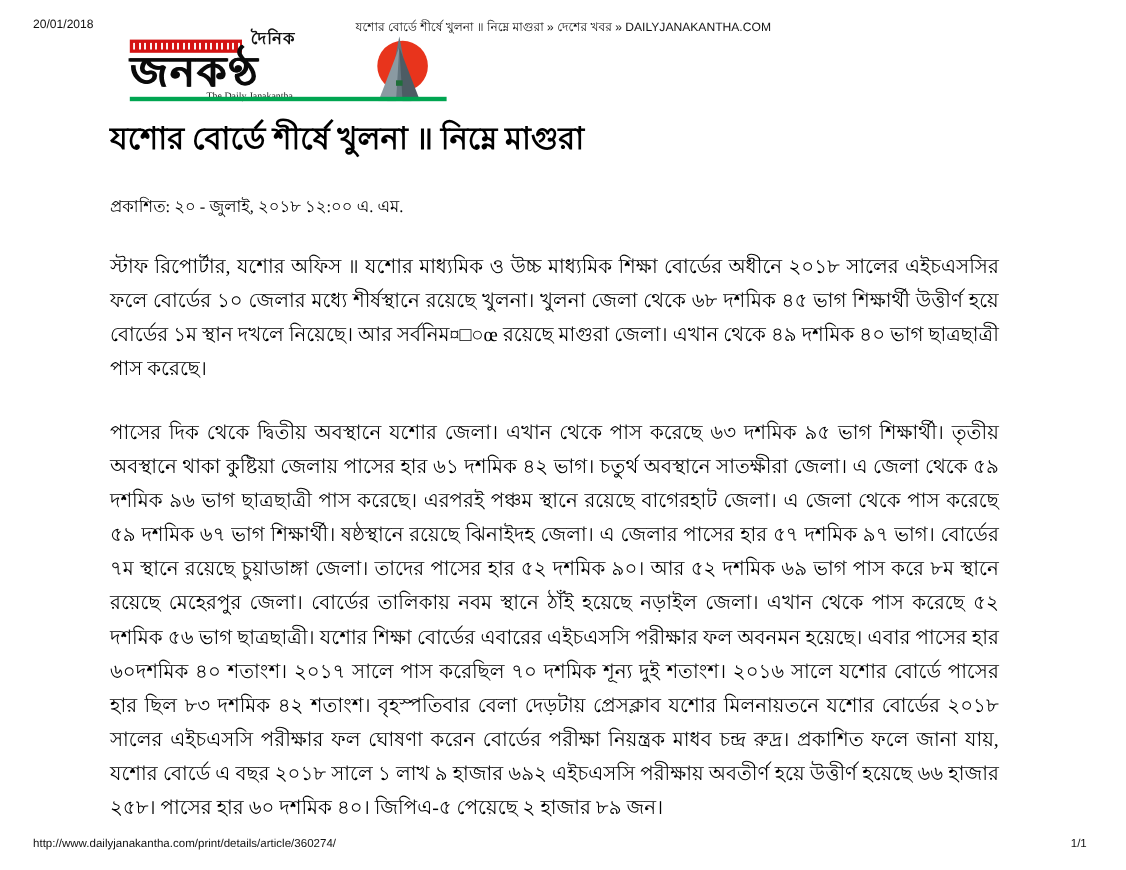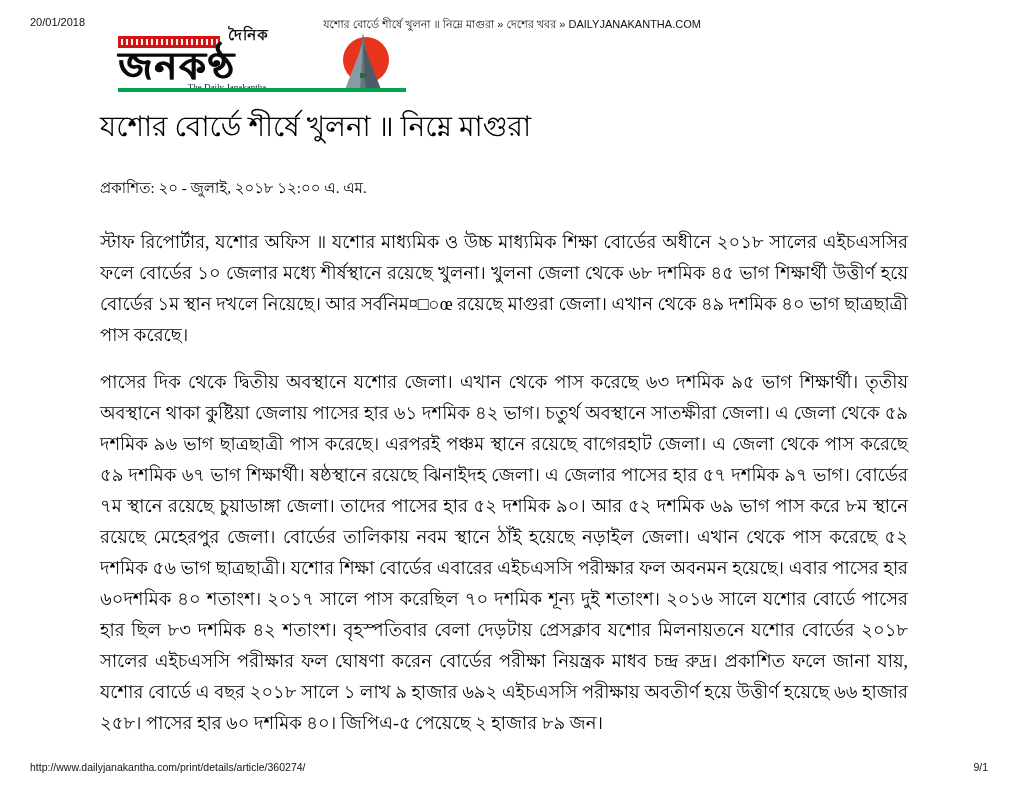--- a/index.html
+++ b/index.html
@@ -34,24 +34,24 @@
   .ribbon{display:inline-block;width:102px;height:12px;background:#d41414;
     background-image:repeating-linear-gradient(90deg,rgba(255,255,255,.95) 0 2px,rgba(212,20,20,0) 2px 5px);
     background-size:96% 6px;background-position:3px 3px;background-repeat:no-repeat;}
   .dainik{font-weight:bold;font-size:15px;letter-spacing:1px;color:#111;}
   .wordmark{font-size:38px;line-height:36px;font-weight:bold;color:#0a0a0a;letter-spacing:2px;
     text-shadow:1px 0 0 #0a0a0a;}
   .tagline{font-size:9px;font-weight:normal;color:#222;text-align:center;padding-right:6px;margin-top:-2px;}
   .mast-art{position:absolute;right:10px;top:0;width:66px;height:59px;}
   
   .content{position:absolute;top:110px;left:100px;width:808px;}
-  .headline{font-size:28px;font-weight:normal;line-height:34px;margin-bottom:32px;}
+  .headline{font-size:28px;font-weight:bold;line-height:34px;margin-bottom:32px;}
   .published{font-size:15px;margin-bottom:26px;}
   .body-p{font-size:18px;line-height:31px;text-align:justify;}
-  .body-p + .body-p{margin-top:16px;}
+  .body-p + .body-p{margin-top:27px;}
   
   .bottom-bar{position:absolute;left:30px;right:36px;bottom:16px;height:14px;
     font-family:"Liberation Sans","DejaVu Sans",sans-serif;font-size:10.5px;color:#111;
     display:flex;justify-content:space-between;}
 </style>
 </head>
 <body>
 
 <div class="page">
 
@@ -84,16 +84,16 @@
   <div class="content">
     <h1 class="headline">যশোর বোর্ডে শীর্ষে খুলনা ॥ নিম্নে মাগুরা</h1>
     <div class="published">প্রকাশিত: ২০ - জুলাই, ২০১৮ ১২:০০ এ. এম.</div>
     <p class="body-p">স্টাফ রিপোর্টার, যশোর অফিস ॥ যশোর মাধ্যমিক ও উচ্চ মাধ্যমিক শিক্ষা বোর্ডের অধীনে ২০১৮ সালের এইচএসসির ফলে বোর্ডের ১০ জেলার মধ্যে শীর্ষস্থানে রয়েছে খুলনা। খুলনা জেলা থেকে ৬৮ দশমিক ৪৫ ভাগ শিক্ষার্থী উত্তীর্ণ হয়ে বোর্ডের ১ম স্থান দখলে নিয়েছে। আর সর্বনিম¤□○œ রয়েছে মাগুরা জেলা। এখান থেকে ৪৯ দশমিক ৪০ ভাগ ছাত্রছাত্রী পাস করেছে।</p>
     <p class="body-p">পাসের দিক থেকে দ্বিতীয় অবস্থানে যশোর জেলা। এখান থেকে পাস করেছে ৬৩ দশমিক ৯৫ ভাগ শিক্ষার্থী। তৃতীয় অবস্থানে থাকা কুষ্টিয়া জেলায় পাসের হার ৬১ দশমিক ৪২ ভাগ। চতুর্থ অবস্থানে সাতক্ষীরা জেলা। এ জেলা থেকে ৫৯ দশমিক ৯৬ ভাগ ছাত্রছাত্রী পাস করেছে। এরপরই পঞ্চম স্থানে রয়েছে বাগেরহাট জেলা। এ জেলা থেকে পাস করেছে ৫৯ দশমিক ৬৭ ভাগ শিক্ষার্থী। ষষ্ঠস্থানে রয়েছে ঝিনাইদহ জেলা। এ জেলার পাসের হার ৫৭ দশমিক ৯৭ ভাগ। বোর্ডের ৭ম স্থানে রয়েছে চুয়াডাঙ্গা জেলা। তাদের পাসের হার ৫২ দশমিক ৯০। আর ৫২ দশমিক ৬৯ ভাগ পাস করে ৮ম স্থানে রয়েছে মেহেরপুর জেলা। বোর্ডের তালিকায় নবম স্থানে ঠাঁই হয়েছে নড়াইল জেলা। এখান থেকে পাস করেছে ৫২ দশমিক ৫৬ ভাগ ছাত্রছাত্রী। যশোর শিক্ষা বোর্ডের এবারের এইচএসসি পরীক্ষার ফল অবনমন হয়েছে। এবার পাসের হার ৬০দশমিক ৪০ শতাংশ। ২০১৭ সালে পাস করেছিল ৭০ দশমিক শূন্য দুই শতাংশ। ২০১৬ সালে যশোর বোর্ডে পাসের হার ছিল ৮৩ দশমিক ৪২ শতাংশ। বৃহস্পতিবার বেলা দেড়টায় প্রেসক্লাব যশোর মিলনায়তনে যশোর বোর্ডের ২০১৮ সালের এইচএসসি পরীক্ষার ফল ঘোষণা করেন বোর্ডের পরীক্ষা নিয়ন্ত্রক মাধব চন্দ্র রুদ্র। প্রকাশিত ফলে জানা যায়, যশোর বোর্ডে এ বছর ২০১৮ সালে ১ লাখ ৯ হাজার ৬৯২ এইচএসসি পরীক্ষায় অবতীর্ণ হয়ে উত্তীর্ণ হয়েছে ৬৬ হাজার ২৫৮। পাসের হার ৬০ দশমিক ৪০। জিপিএ-৫ পেয়েছে ২ হাজার ৮৯ জন।</p>
 
   </div>
 
   <div class="bottom-bar">
     <span>http://www.dailyjanakantha.com/print/details/article/360274/</span>
-    <span>9/1</span>
+    <span>1/1</span>
   </div>
 
 </div>
 
 </body></html>

